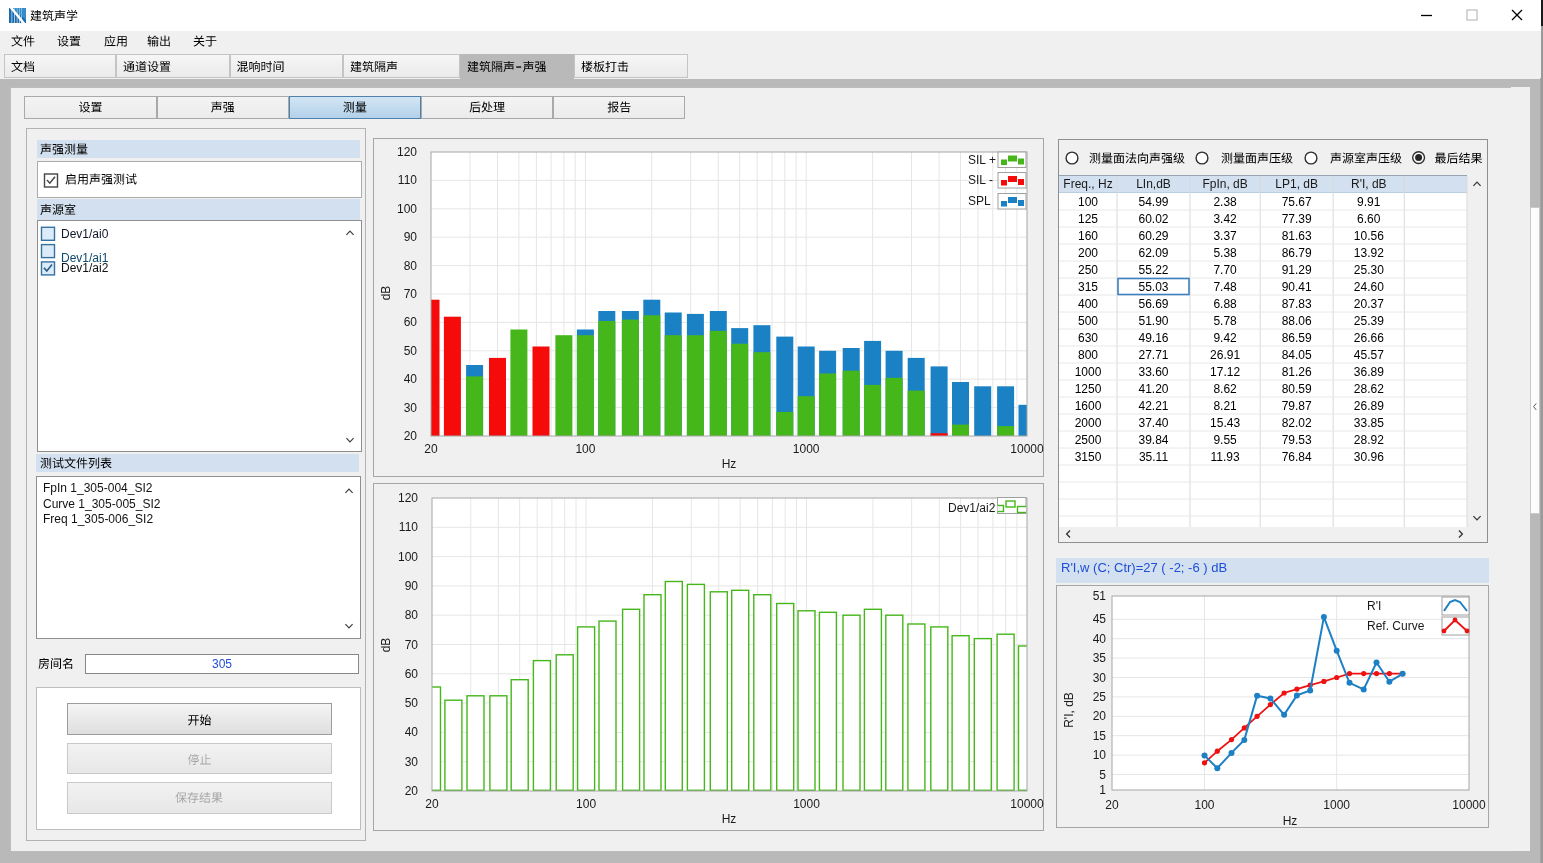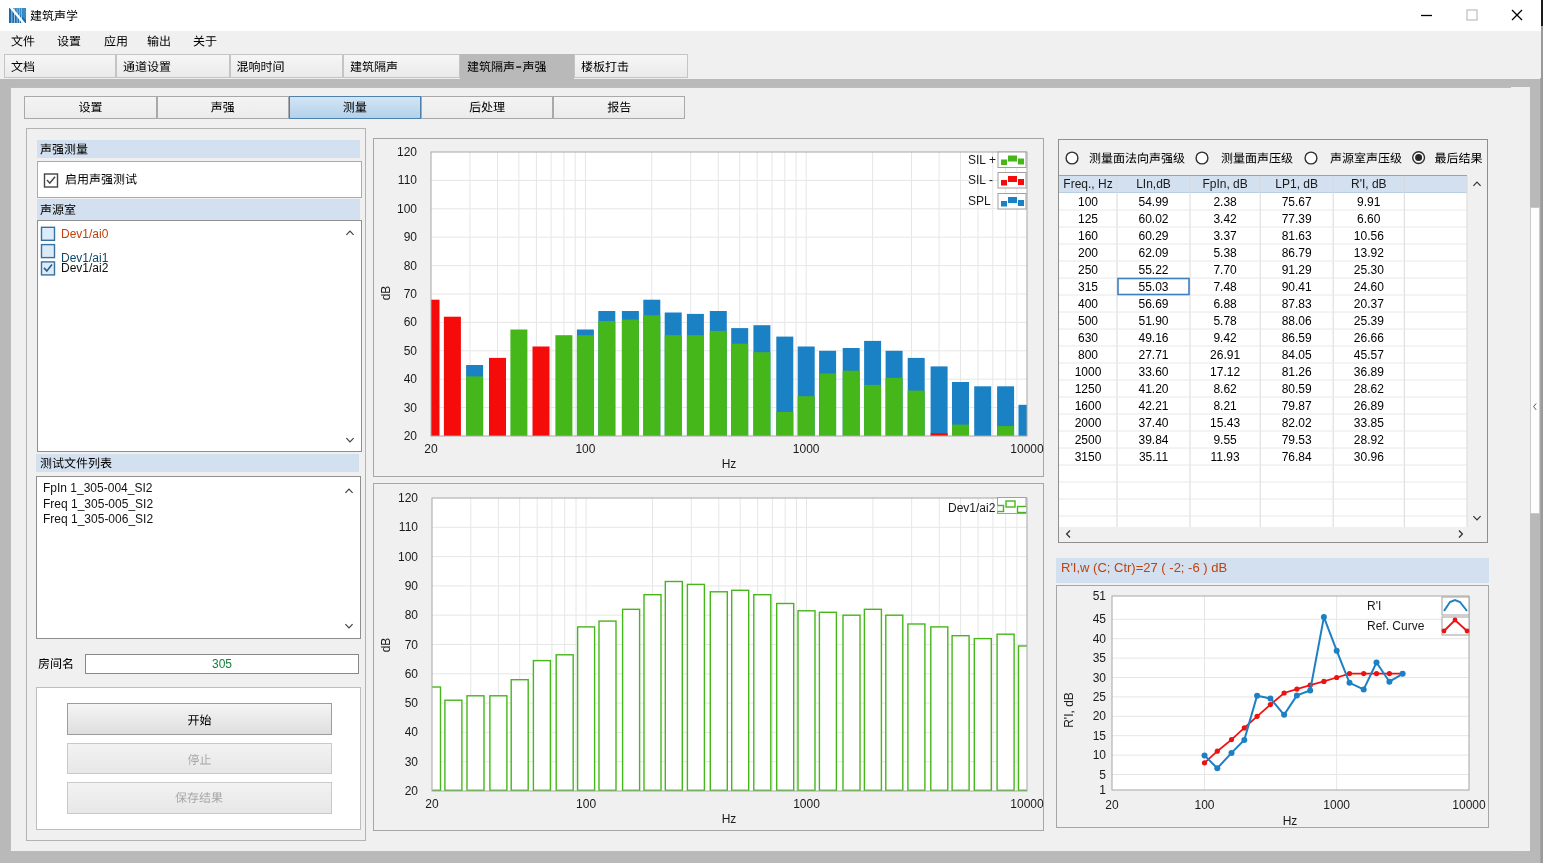--- a/index.html
+++ b/index.html
@@ -94,29 +94,29 @@
 <div style="position:absolute;left:24.4px;top:96.3px;width:132.2px;height:23.2px;background:linear-gradient(#f4f4f4,#ebebeb);border:1px solid #a9a9a9;box-sizing:border-box"></div>
 <div style="position:absolute;left:156.6px;top:96.3px;width:132.2px;height:23.2px;background:linear-gradient(#f4f4f4,#ebebeb);border:1px solid #a9a9a9;box-sizing:border-box"></div>
 <div style="position:absolute;left:288.8px;top:96.3px;width:132.2px;height:23.2px;background:linear-gradient(#d3e5f4,#b3d1ea);border:1.5px solid #4e81ad;box-sizing:border-box;z-index:3"></div>
 <div style="position:absolute;left:421px;top:96.3px;width:132.2px;height:23.2px;background:linear-gradient(#f4f4f4,#ebebeb);border:1px solid #a9a9a9;box-sizing:border-box"></div>
 <div style="position:absolute;left:553.2px;top:96.3px;width:132.2px;height:23.2px;background:linear-gradient(#f4f4f4,#ebebeb);border:1px solid #a9a9a9;box-sizing:border-box"></div>
 <div style="position:absolute;left:26px;top:128px;width:338px;height:711px;border:1px solid #b3b3b3"></div>
 <div style="position:absolute;left:37px;top:140px;width:323px;height:18px;background:#d3e0ef"></div>
 <div style="position:absolute;left:37px;top:161px;width:323px;height:35px;background:#fff;border:1px solid #ababab"></div>
 <div style="position:absolute;left:37px;top:199px;width:323px;height:21px;background:#d3e0ef"></div>
 <div style="position:absolute;left:37px;top:220px;width:323px;height:230px;background:#fff;border:1px solid #8f8f8f"></div>
-<div style="position:absolute;left:61px;top:225.8px;width:120px;height:16px;font:12px 'Liberation Sans';color:#c2410c;line-height:16px">Dev1/ai0</div>
+<div style="position:absolute;left:61px;top:225.8px;width:120px;height:16px;font:12px 'Liberation Sans';color:#0f172a;line-height:16px">Dev1/ai0</div>
 <div style="position:absolute;left:61px;top:250px;width:120px;height:16px;font:12px 'Liberation Sans';color:#0c4a6e;line-height:16px">Dev1/ai1</div>
 <div style="position:absolute;left:61px;top:260.4px;width:120px;height:16px;font:12px 'Liberation Sans';color:#111;line-height:16px">Dev1/ai2</div>
 <div style="position:absolute;left:36px;top:454px;width:323px;height:18px;background:#d3e0ef"></div>
 <div style="position:absolute;left:36px;top:476px;width:323px;height:161px;background:#fff;border:1px solid #8f8f8f"></div>
 <div style="position:absolute;left:43px;top:480.3px;width:200px;height:16px;font:12px 'Liberation Sans';color:#111;line-height:16px">FpIn 1_305-004_SI2</div>
-<div style="position:absolute;left:43px;top:495.6px;width:200px;height:16px;font:12px 'Liberation Sans';color:#111;line-height:16px">Freq 1_305-005_SI2</div>
+<div style="position:absolute;left:43px;top:495.6px;width:200px;height:16px;font:12px 'Liberation Sans';color:#111;line-height:16px">Curve 1_305-005_SI2</div>
 <div style="position:absolute;left:43px;top:510.9px;width:200px;height:16px;font:12px 'Liberation Sans';color:#111;line-height:16px">Freq 1_305-006_SI2</div>
-<div style="position:absolute;left:85px;top:654px;width:274px;height:20px;background:#fff;border:1px solid #888;box-sizing:border-box;font:12px 'Liberation Sans';color:#15803d;text-align:center;line-height:18px">305</div>
+<div style="position:absolute;left:85px;top:654px;width:274px;height:20px;background:#fff;border:1px solid #888;box-sizing:border-box;font:12px 'Liberation Sans';color:#1d4ed8;text-align:center;line-height:18px">305</div>
 <div style="position:absolute;left:36px;top:687px;width:323px;height:141px;background:#fff;border:1px solid #bdbdbd"></div>
 <div style="position:absolute;left:67.3px;top:703px;width:265px;height:32px;background:linear-gradient(#f5f5f5,#dedede);border:1px solid #9c9c9c;box-sizing:border-box"></div>
 <div style="position:absolute;left:67.3px;top:742.5px;width:265px;height:31.5px;background:linear-gradient(#f2f2f2,#e7e7e7);border:1px solid #c9c9c9;box-sizing:border-box"></div>
 <div style="position:absolute;left:67.3px;top:781.5px;width:265px;height:32px;background:linear-gradient(#f2f2f2,#e7e7e7);border:1px solid #c9c9c9;box-sizing:border-box"></div>
 <svg width="671" height="339" style="position:absolute;left:373px;top:138px">
     <rect x="0.5" y="0.5" width="670" height="338" fill="#f0f0f0" stroke="#a6a6a6"></rect>
     <rect x="58" y="14" width="596" height="284" fill="#fff"></rect>
     <line x1="96.9" y1="14" x2="96.9" y2="298" stroke="#e6e6e6" stroke-width="1"></line>
     <line x1="124.5" y1="14" x2="124.5" y2="298" stroke="#e6e6e6" stroke-width="1"></line>
     <line x1="145.9" y1="14" x2="145.9" y2="298" stroke="#e6e6e6" stroke-width="1"></line>
@@ -448,21 +448,21 @@
     <text x="312.8" y="305.5" font-family="Liberation Sans" font-size="12" fill="#000" text-anchor="middle">28.92</text>
     <text x="32.0" y="322.5" font-family="Liberation Sans" font-size="12" fill="#000" text-anchor="middle">3150</text>
     <text x="97.5" y="322.5" font-family="Liberation Sans" font-size="12" fill="#000" text-anchor="middle">35.11</text>
     <text x="169.1" y="322.5" font-family="Liberation Sans" font-size="12" fill="#000" text-anchor="middle">11.93</text>
     <text x="240.7" y="322.5" font-family="Liberation Sans" font-size="12" fill="#000" text-anchor="middle">76.84</text>
     <text x="312.8" y="322.5" font-family="Liberation Sans" font-size="12" fill="#000" text-anchor="middle">30.96</text>
     <rect x="62" y="140.5" width="71" height="16" fill="none" stroke="#3e7fbf" stroke-width="1.6"></rect>
     <line x1="411" y1="38" x2="411" y2="389" stroke="#d9d9d9"></line>
   </svg>
 <div style="position:absolute;left:1056px;top:557.5px;width:433px;height:25px;background:#d3e0ef"></div>
-<div style="position:absolute;left:1061px;top:559px;width:420px;height:18px;font:13px 'Liberation Sans';color:#c2410c;line-height:18px">R'I,w (C; Ctr)=27 ( -2; -6 ) dB</div>
+<div style="position:absolute;left:1061px;top:559px;width:420px;height:18px;font:13px 'Liberation Sans';color:#1d4ed8;line-height:18px">R'I,w (C; Ctr)=27 ( -2; -6 ) dB</div>
 <svg width="433" height="243" style="position:absolute;left:1056px;top:585px">
     <rect x="0.5" y="0.5" width="432" height="242" fill="#f0f0f0" stroke="#a6a6a6"></rect>
     <rect x="56" y="11" width="357" height="194" fill="#fff"></rect>
     <line x1="148.5" y1="11" x2="148.5" y2="205" stroke="#e6e6e6"></line>
     <line x1="280.7" y1="11" x2="280.7" y2="205" stroke="#e6e6e6"></line>
     <line x1="56" y1="189.5" x2="413" y2="189.5" stroke="#e6e6e6"></line>
     <line x1="56" y1="170.1" x2="413" y2="170.1" stroke="#e6e6e6"></line>
     <line x1="56" y1="150.7" x2="413" y2="150.7" stroke="#e6e6e6"></line>
     <line x1="56" y1="131.3" x2="413" y2="131.3" stroke="#e6e6e6"></line>
     <line x1="56" y1="111.9" x2="413" y2="111.9" stroke="#e6e6e6"></line>

